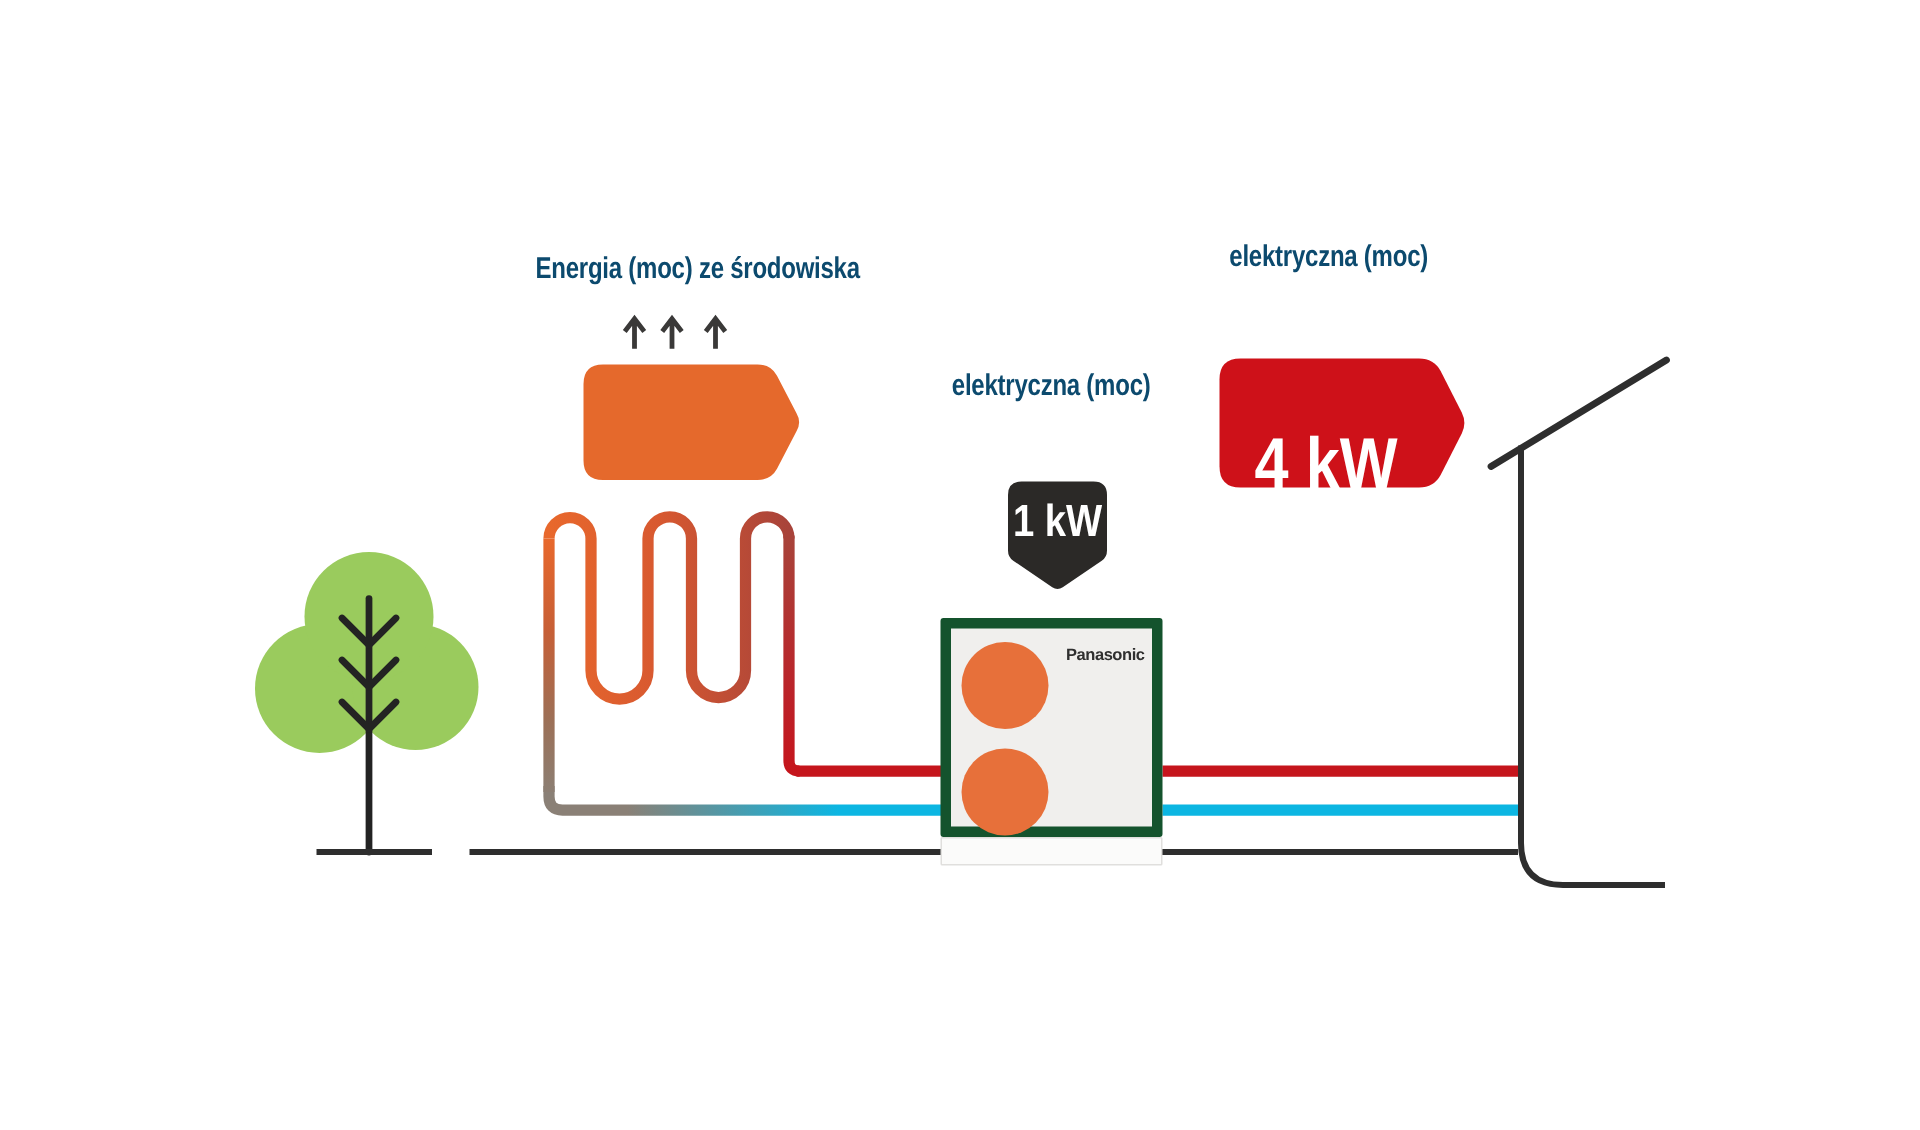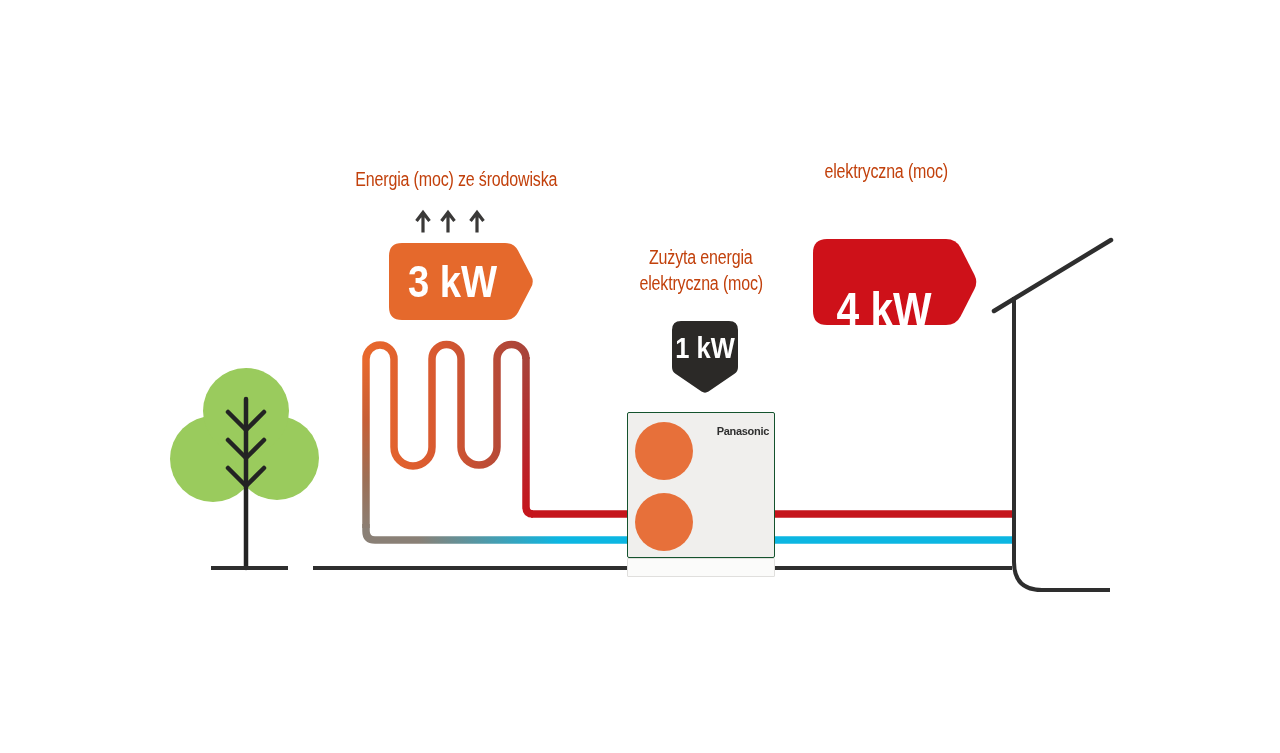--- a/index.html
+++ b/index.html
@@ -2,38 +2,38 @@
 <html><head>
 <meta charset="utf-8">
 <style>
   html,body { margin:0; padding:0; background:#ffffff; }
   .canvas {
     position:relative; width:1280px; height:753px; background:#ffffff;
     font-family:"Liberation Sans", sans-serif; overflow:hidden;
   }
   svg.layer { position:absolute; left:0; top:0; }
 
-  .txt { position:absolute; color:#c2410c; font-weight:normal; text-align:center; }
+  .txt { position:absolute; color:#0c4a6e; font-weight:bold; text-align:center; }
   .heading { font-size:20px; line-height:26px; letter-spacing:-0.2px; }
   .cond  { display:inline-block; transform:scaleX(0.80); transform-origin:50% 50%; white-space:nowrap; }
   .condv { display:inline-block; transform:scaleX(0.85); transform-origin:50% 50%; white-space:nowrap; }
 
   .value { position:absolute; display:flex; align-items:center; justify-content:center;
            color:#ffffff; font-weight:bold; }
   .val3 { left:379px; top:243px; width:148px; height:77px; font-size:45px; }
   .val4 { left:810px; top:239px; width:148px; height:86px; font-size:48px;margin-top:27px; }
   .val1 { left:671px; top:320px; width:68px;  height:55px; font-size:30px; }
 
   .env-label      { left:330px; top:166px; width:250px; }
   .consumed-label { left:600px; top:244px; width:202px; }
   .obtained-label { left:785px; top:158px; width:202px; }
 
   .pump { position:absolute; left:627px; top:412px; width:148px; height:165px; }
   .pump-body { position:absolute; left:0; top:0; width:148px; height:146px;
-               border:1px solid #14532d; border-radius:2px; box-sizing:border-box; }
+               border:7px solid #14532d; border-radius:2px; box-sizing:border-box; }
   .pump-base { position:absolute; left:0; top:146px; width:148px; height:19px;
                background:#FBFBFA; border:1px solid #E0DFDD; border-radius:1px; box-sizing:border-box; }
   .fan { position:absolute; width:58px; height:58px; border-radius:50%; }
   .fan1 { left:7px; top:9px; }
   .fan2 { left:7px; top:80px; }
   .pump-brand { position:absolute; right:5px; top:12px; font-size:11px; font-weight:bold;
                 color:#2F2F2F; letter-spacing:-0.3px; }
 </style>
 </head>
 <body>
@@ -115,31 +115,27 @@
       <div class="fan fan2" style="background: rgb(231, 112, 58);"></div>
     </div>
     <div class="pump-base"></div>
   </div>
 
   <div class="txt heading env-label">
     <span class="cond">Energia (moc) ze środowiska</span>
   </div>
 
   <div class="txt heading consumed-label">
-    <div><span class="cond">Zużyta energia</span></div>
     <div><span class="cond">elektryczna (moc)</span></div>
   </div>
 
   <div class="txt heading obtained-label">
     <div><span class="cond">elektryczna (moc)</span></div>
   </div>
 
-  <div class="value val3">
-    <span class="condv">3 kW</span>
-  </div>
   <div class="value val4">
     <span class="condv">4 kW</span>
   </div>
   <div class="value val1">
     <span class="condv">1 kW</span>
   </div>
 
 </div>
 
 </body></html>

